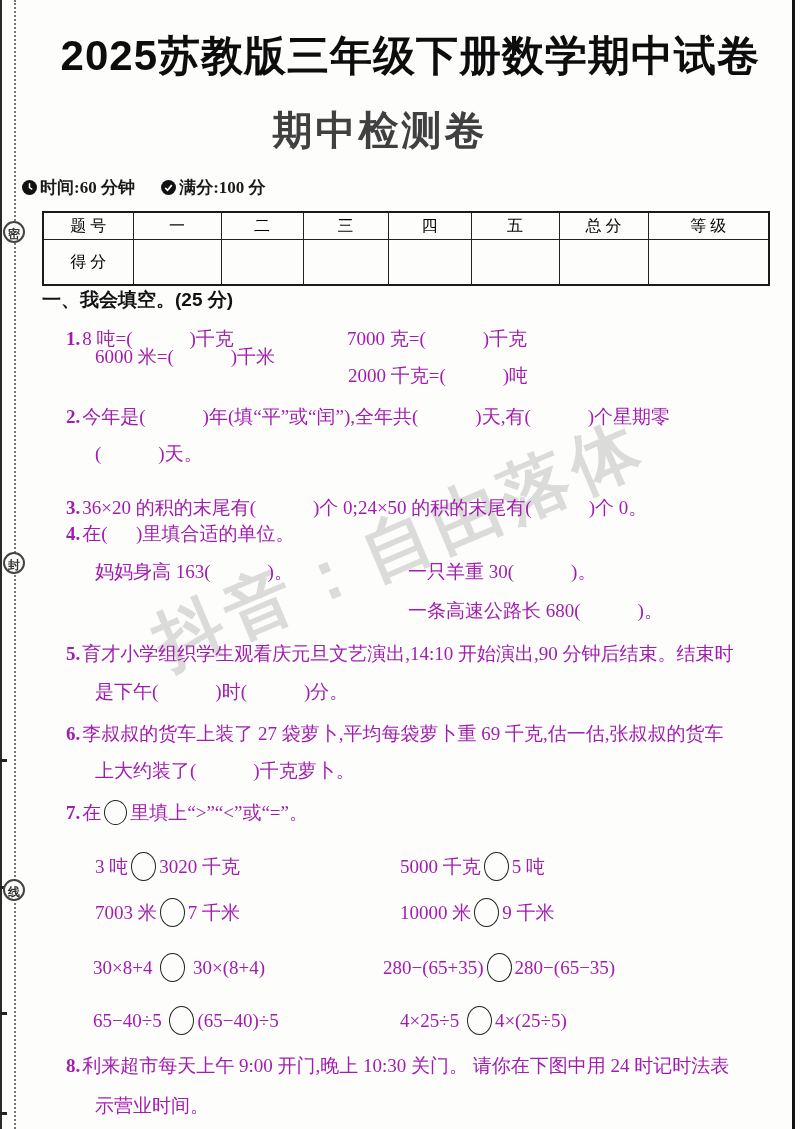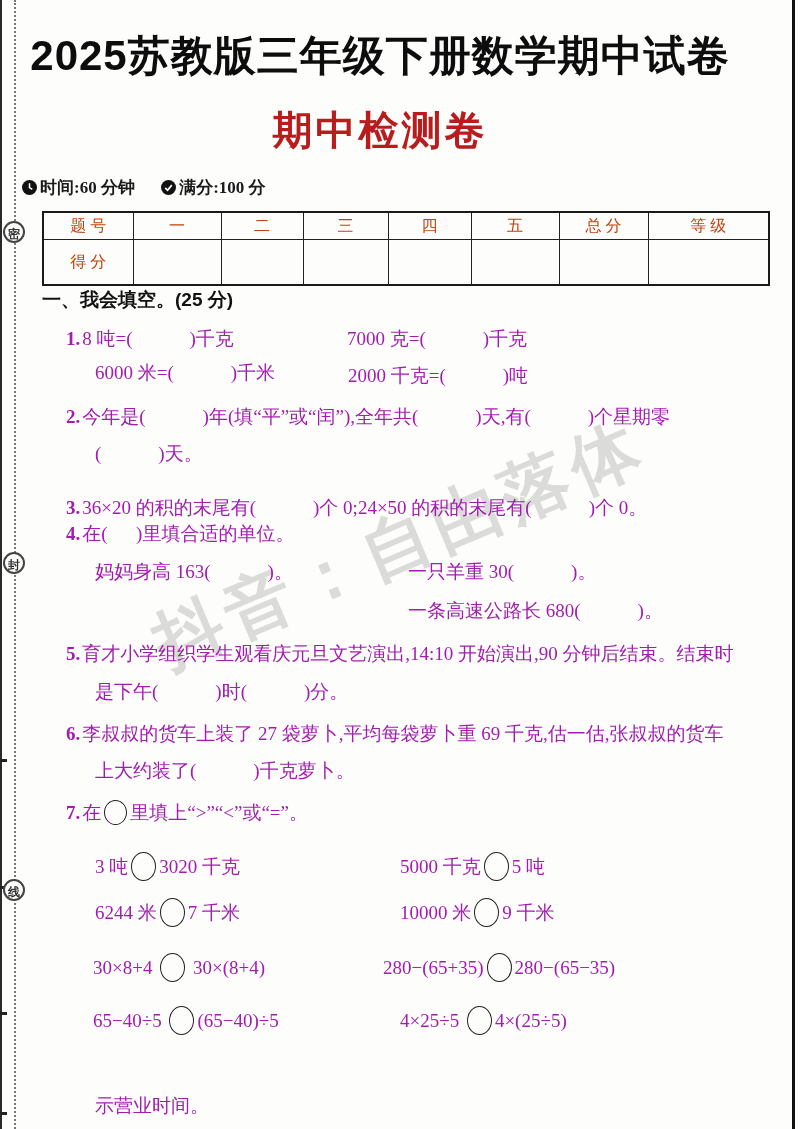--- a/index.html
+++ b/index.html
@@ -14,43 +14,43 @@
   .seal-dotted  { position:absolute; left:14px; top:0; height:100%; width:0; border-left:2px dotted #777; }
   .seal-char {
     position:absolute; left:3px; width:22px; height:22px;
     border:2px solid #444; border-radius:50%; background:#fdfdfc;
     font-size:12px; line-height:22px; text-align:center; font-weight:bold; color:#333;
     font-family:"Liberation Sans", sans-serif; box-sizing:border-box; z-index:5;
   }
   .edge-tick { position:absolute; left:0; width:7px; height:3px; background:#222; }
   
   .title {
-    position:absolute; left:0; top:28px; width:760px; text-align:center;
+    position:absolute; left:0; top:28px; width:760px; text-align:right;
     font-family:"Liberation Sans", sans-serif; font-weight:900;
     font-size:42px; letter-spacing:1px; color:#0d0d0d; z-index:2;
   }
   .subtitle {
     position:absolute; left:0; top:103px; width:760px; text-align:center;
     font-family:"Liberation Sans", sans-serif; font-weight:900;
-    font-size:40px; letter-spacing:3px; color:#b91c1c; z-index:2;
+    font-size:40px; letter-spacing:3px; color:#404040; z-index:2;
   }
   .meta {
     position:absolute; left:0; top:176px; width:800px; box-sizing:border-box;
     padding-right:85px; text-align:left; font-size:17px; font-weight:bold; z-index:2;
   }
   .meta .grp { margin-left:22px; white-space:nowrap; }
   .meta svg { vertical-align:-2px; margin-right:3px; }
   
   table.score {
     position:absolute; left:42px; top:211px; width:726px;
     border-collapse:collapse; z-index:2; table-layout:fixed;
   }
   table.score td {
     border:1.5px solid #222; text-align:center; font-size:16px;
-    padding:0; color:#c2410c;
+    padding:0; color:#000000;
   }
   table.score { border:2.5px solid #1a1a1a; }
   table.score tr.hdr td { height:26px; }
   table.score tr.scr td { height:44px; }
   
   .line {
     position:absolute; z-index:2; font-size:19px; white-space:pre;
     color:#a21caf; line-height:30px;
   }
   .line .qno { font-weight:bold; margin-right:2px; }
@@ -136,21 +136,21 @@
       <td></td>
       <td></td>
     </tr>
   </tbody>
     </table>
 
   <div class="sec-head" style="left:42px; top:287px">一、我会填空。(25 分)</div>
 
   <div class="line" style="left:66px; top:324px"><span class="qno">1.</span><span>8 吨=(            )千克</span></div>
   <div class="line" style="left:347px; top:324px"><span>7000 克=(            )千克</span></div>
-  <div class="line" style="left:95px; top:358px"><span>6000 米=(            )千米</span></div>
+  <div class="line" style="left:95px; top:342px"><span>6000 米=(            )千米</span></div>
   <div class="line" style="left:348px; top:361px"><span>2000 千克=(            )吨</span></div>
 
   <div class="line" style="left:66px; top:402px"><span class="qno">2.</span><span>今年是(            )年(填“平”或“闰”),全年共(            )天,有(            )个星期零</span></div>
   <div class="line" style="left:95px; top:439px"><span>(            )天。</span></div>
 
   <div class="line" style="left:66px; top:493px"><span class="qno">3.</span><span>36×20 的积的末尾有(            )个 0;24×50 的积的末尾有(            )个 0。</span></div>
 
   <div class="line" style="left:66px; top:519px"><span class="qno">4.</span><span>在(      )里填合适的单位。</span></div>
   <div class="line" style="left:95px; top:557px"><span>妈妈身高 163(            )。</span></div>
   <div class="line" style="left:408px; top:557px"><span>一只羊重 30(            )。</span></div>
@@ -160,24 +160,25 @@
   <div class="line" style="left:95px; top:677px"><span>是下午(            )时(            )分。</span></div>
 
   <div class="line" style="left:66px; top:719px"><span class="qno">6.</span><span>李叔叔的货车上装了 27 袋萝卜,平均每袋萝卜重 69 千克,估一估,张叔叔的货车</span></div>
   <div class="line" style="left:95px; top:756px"><span>上大约装了(            )千克萝卜。</span></div>
 
   <div class="line" style="left:66px; top:798px"><span class="qno">7.</span><span>在</span><span class="cmp-circle small"></span><span>里填上“&gt;”“&lt;”或“=”。</span></div>
 
   <div class="line" style="left:95px; top:852px"><span>3 吨</span><span class="cmp-circle"></span><span>3020 千克</span></div>
   <div class="line" style="left:400px; top:852px"><span>5000 千克</span><span class="cmp-circle"></span><span>5 吨</span></div>
 
-  <div class="line" style="left:95px; top:898px"><span>6244 米</span><span class="cmp-circle"></span><span>7 千米</span></div>
+  <div class="line" style="left:95px; top:898px"><span>7003 米</span><span class="cmp-circle"></span><span>7 千米</span></div>
   <div class="line" style="left:400px; top:898px"><span>10000 米</span><span class="cmp-circle"></span><span>9 千米</span></div>
 
   <div class="line" style="left:93px; top:953px"><span>30×8+4 </span><span class="cmp-circle"></span><span> 30×(8+4)</span></div>
   <div class="line" style="left:383px; top:953px"><span>280−(65+35)</span><span class="cmp-circle"></span><span>280−(65−35)</span></div>
 
   <div class="line" style="left:93px; top:1006px"><span>65−40÷5 </span><span class="cmp-circle"></span><span>(65−40)÷5</span></div>
   <div class="line" style="left:400px; top:1006px"><span>4×25÷5 </span><span class="cmp-circle"></span><span>4×(25÷5)</span></div>
 
+  <div class="line" style="left:66px; top:1051px"><span class="qno">8.</span><span>利来超市每天上午 9:00 开门,晚上 10:30 关门。 请你在下图中用 24 时记时法表</span></div>
   <div class="line" style="left:95px; top:1091px"><span>示营业时间。</span></div>
 
 </div>
 
 </body></html>

